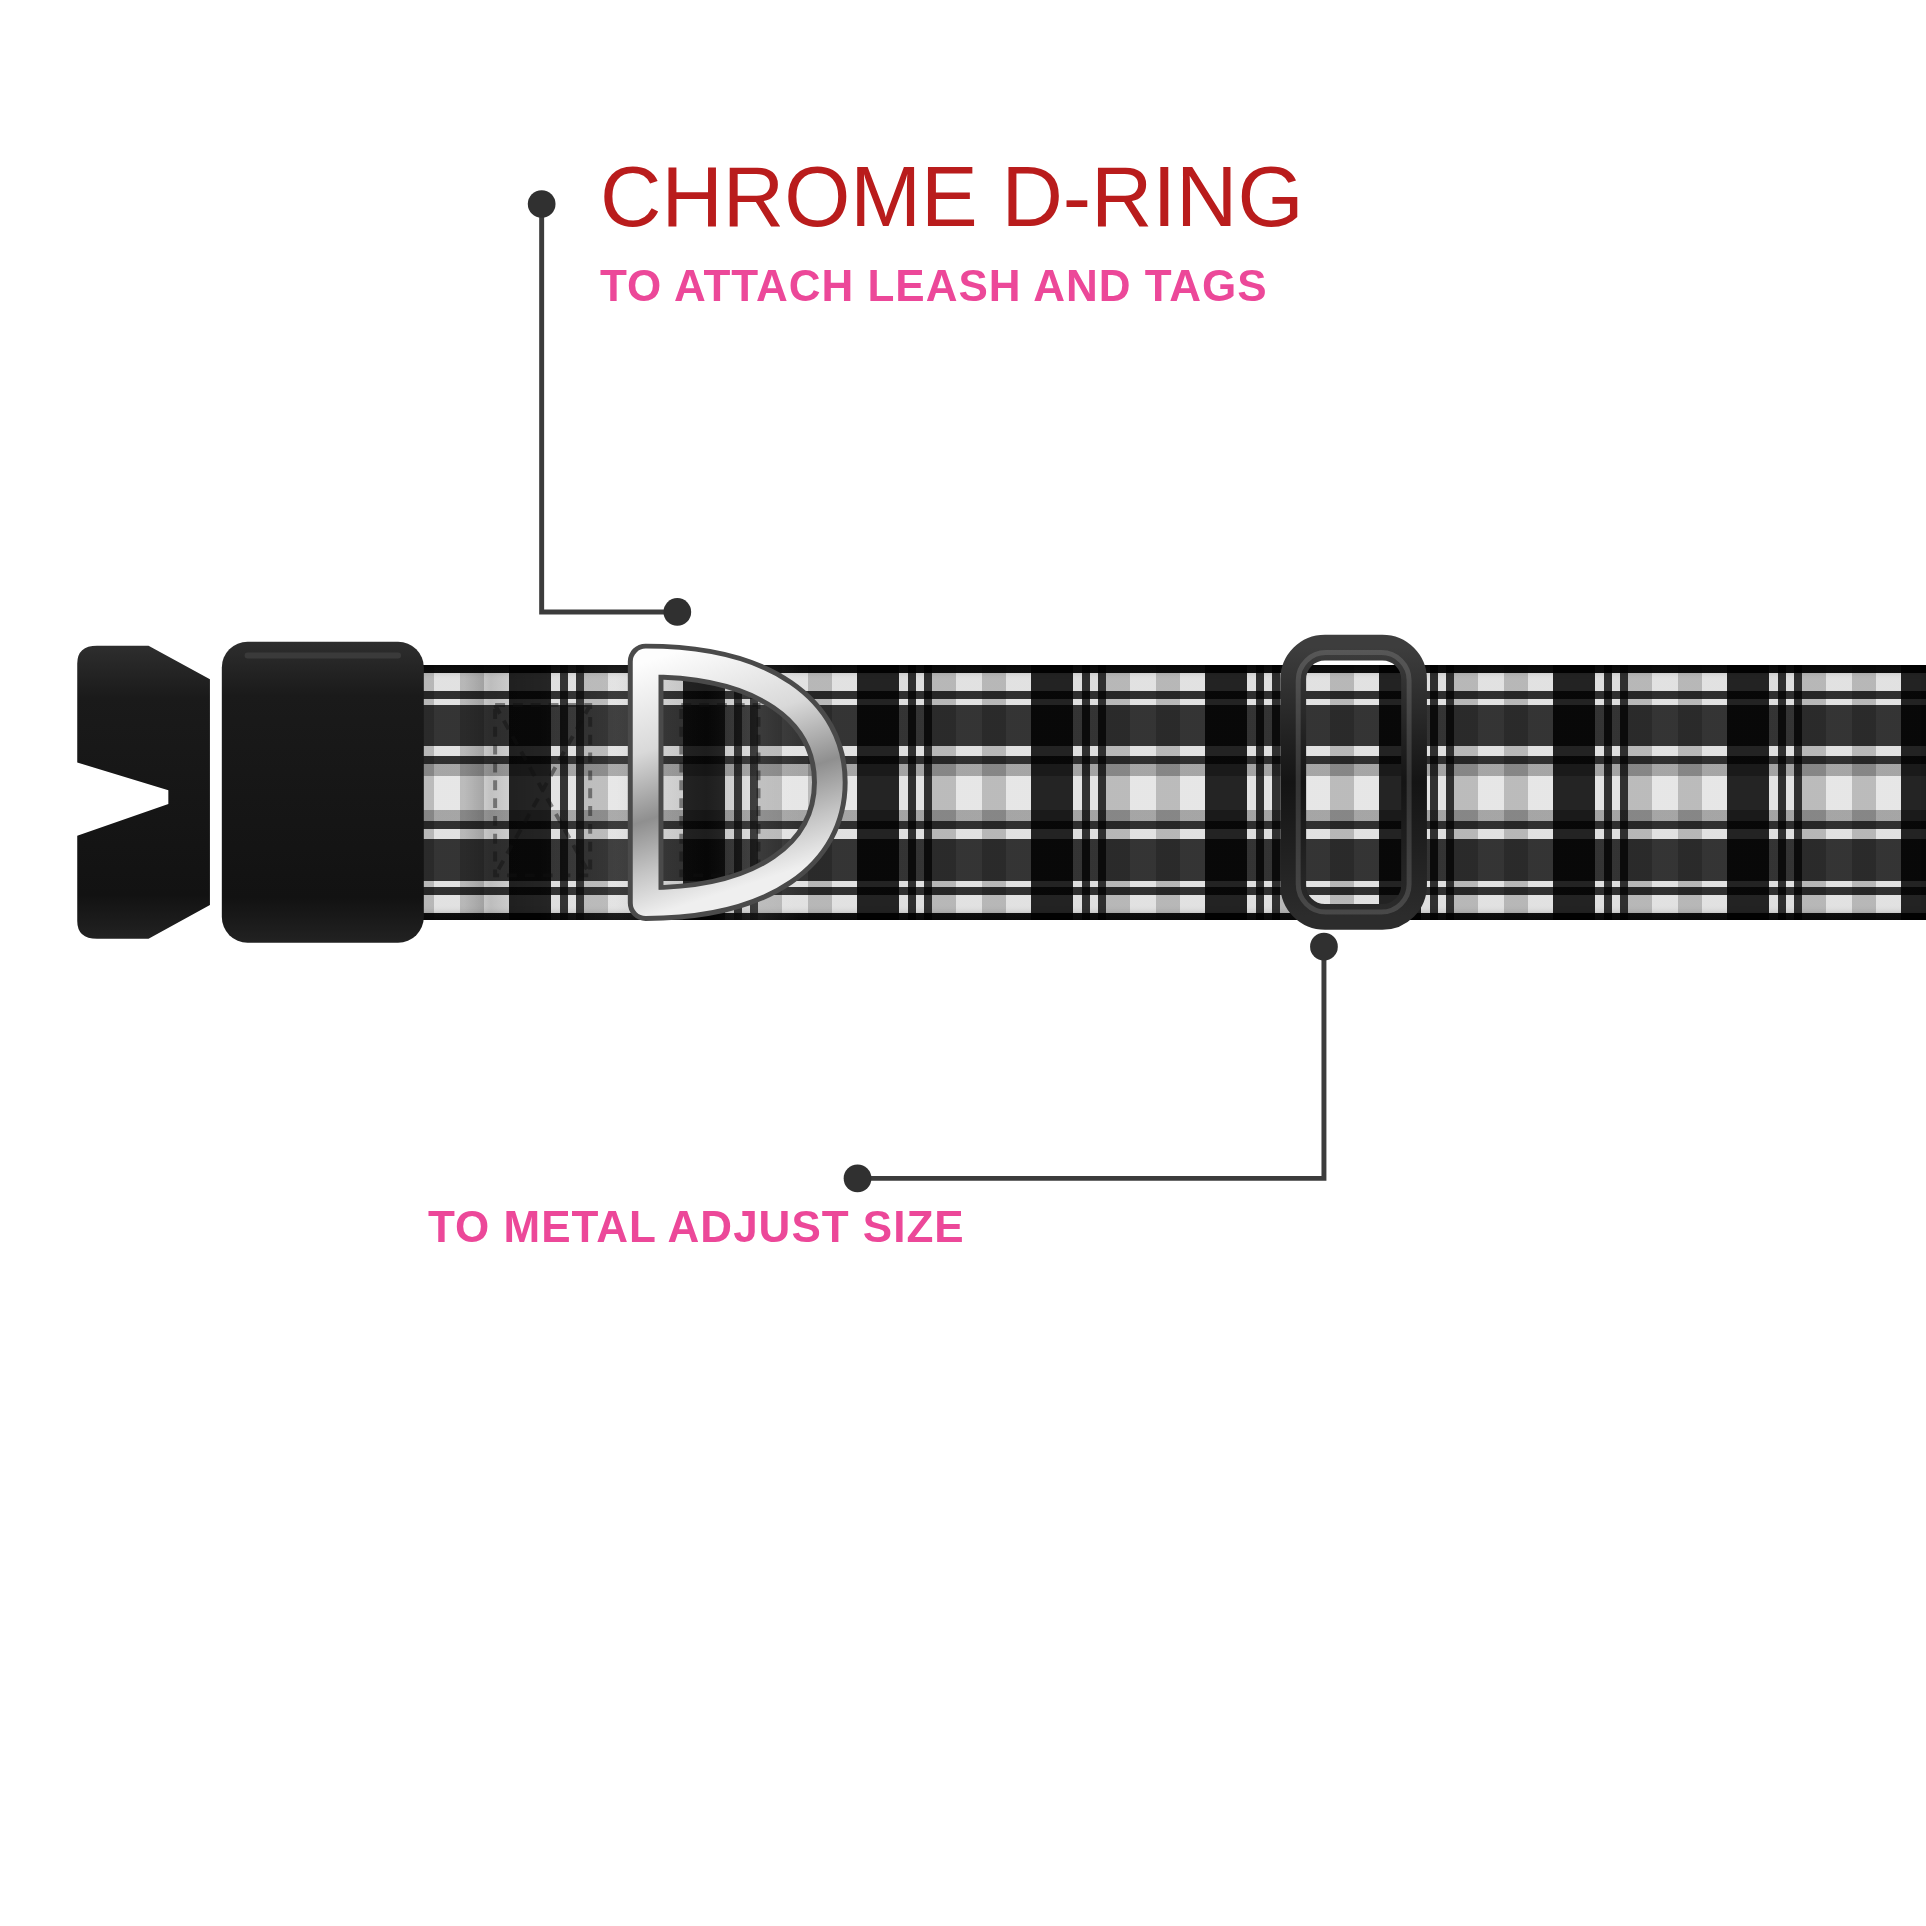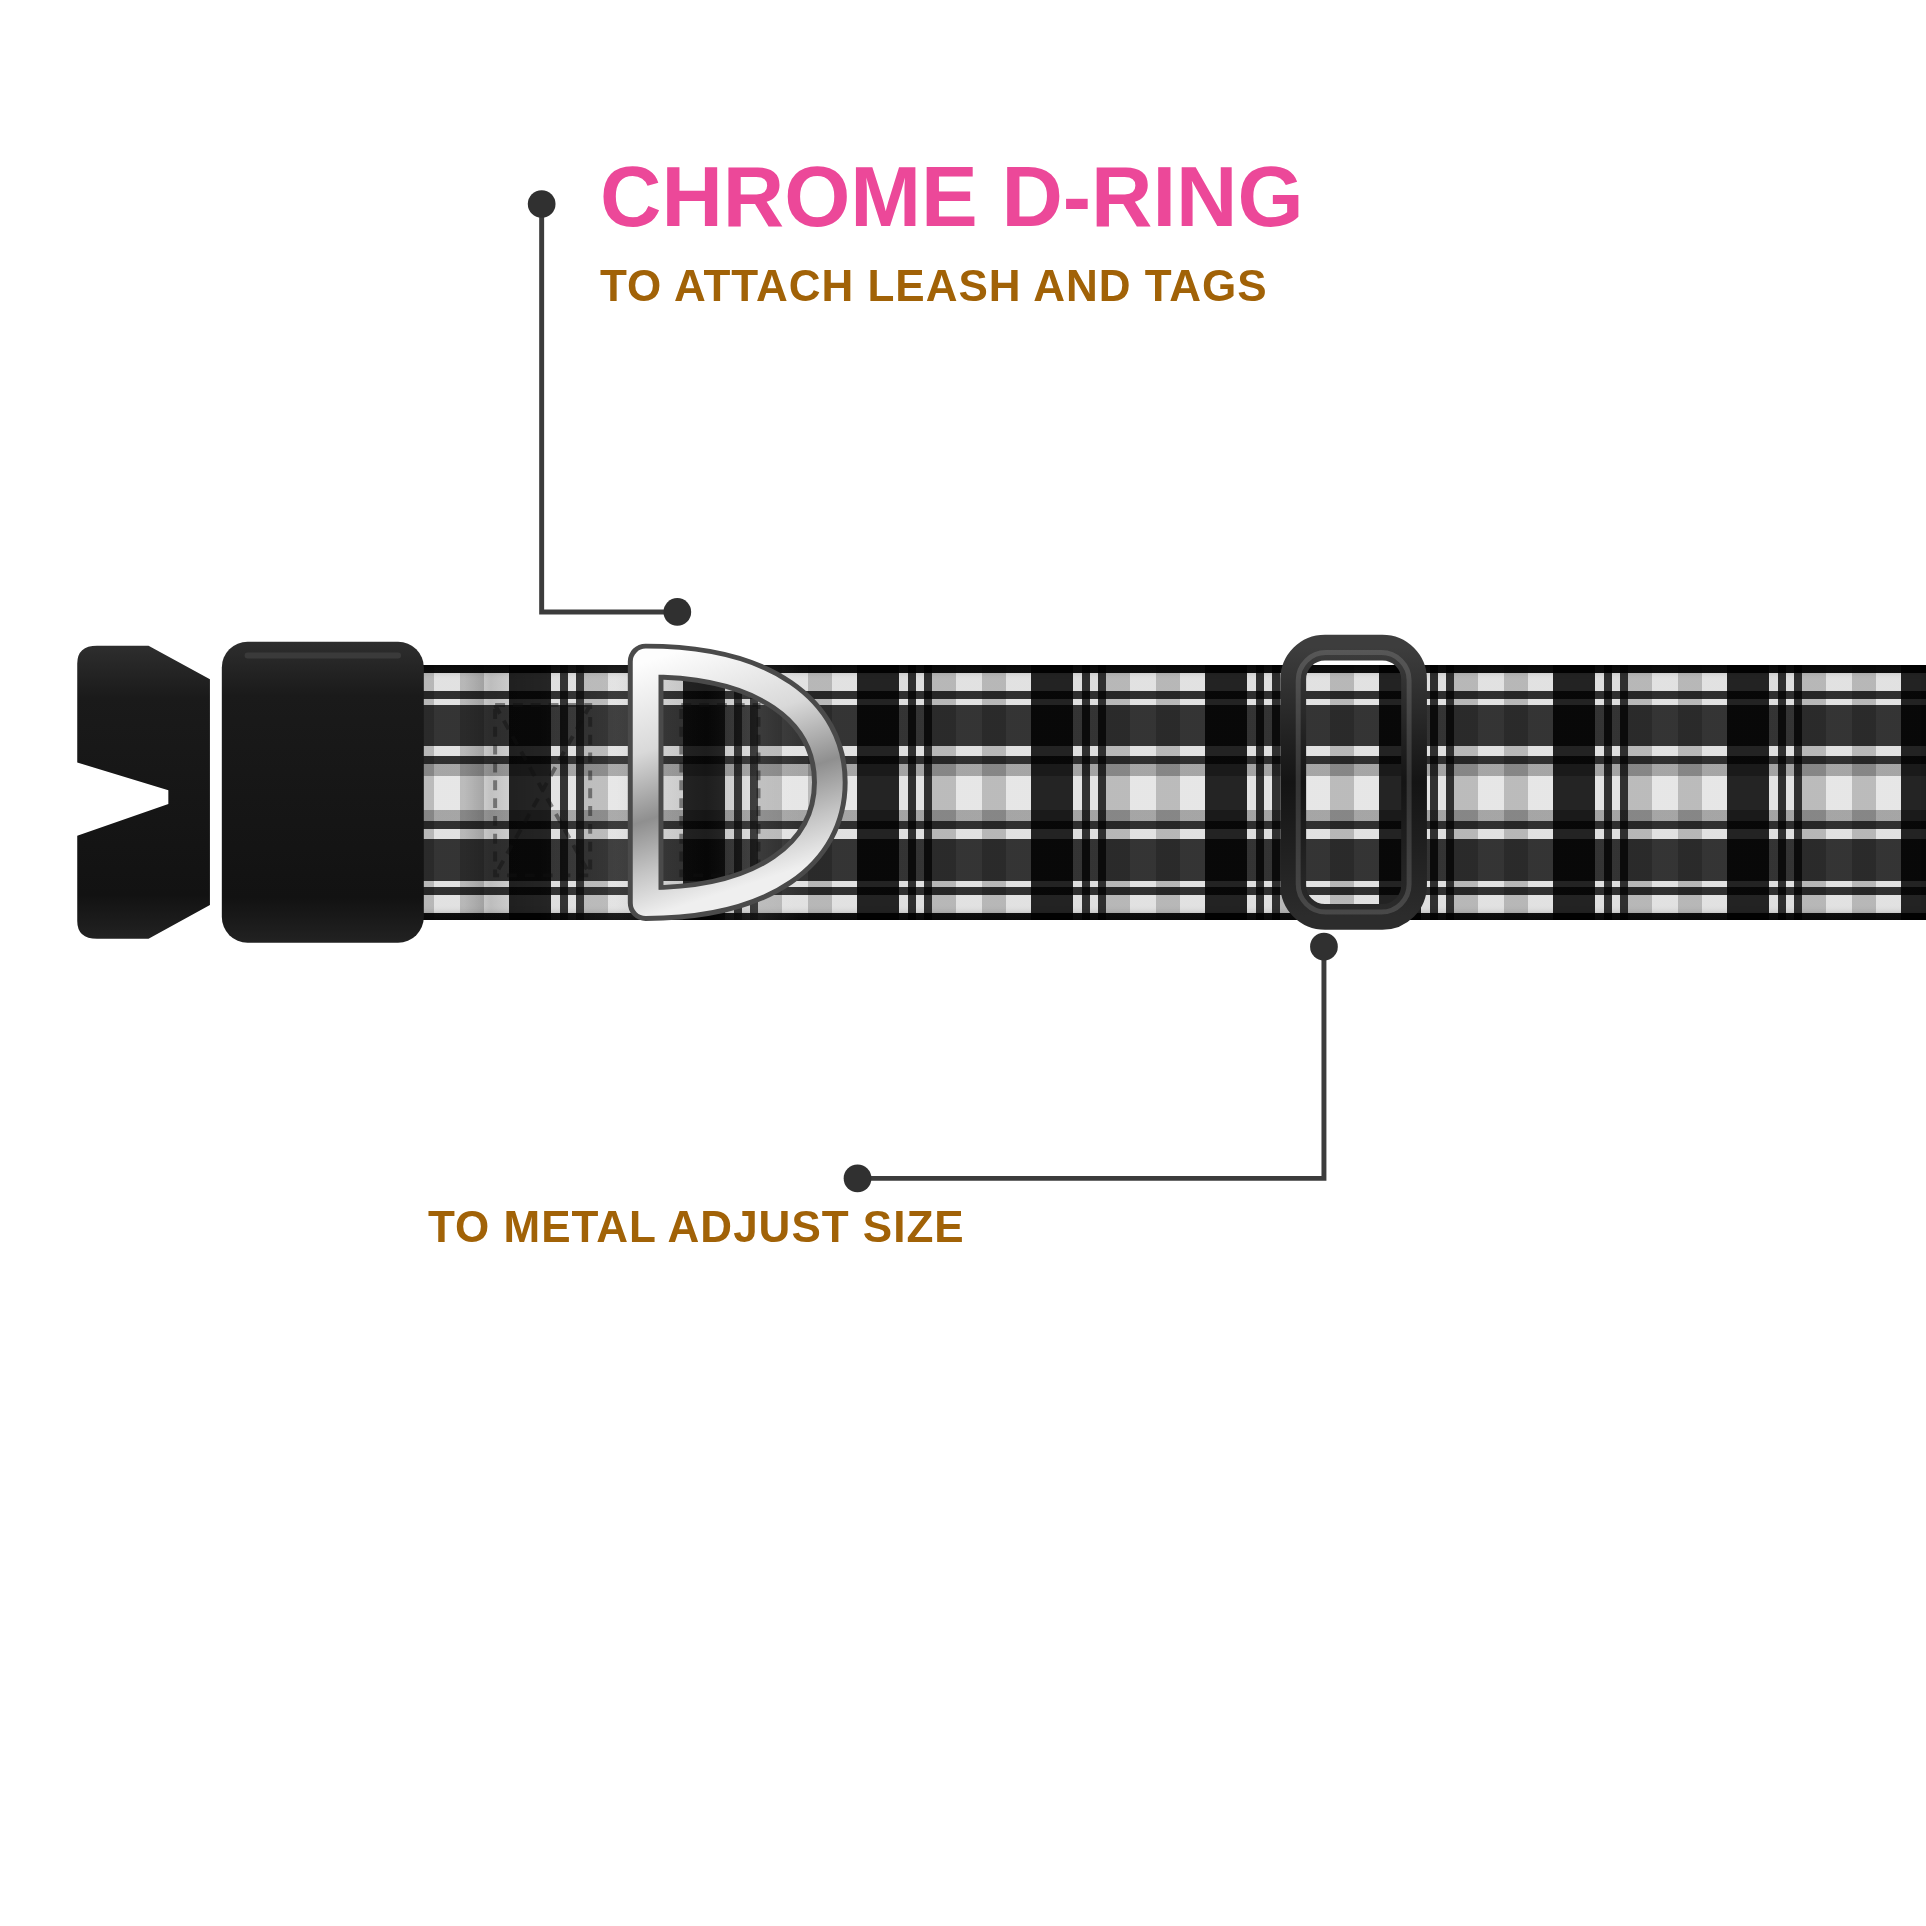--- a/index.html
+++ b/index.html
@@ -5,25 +5,25 @@
   html,body{margin:0;padding:0;background:#fff;}
   .canvas{
     position:relative;width:1927px;height:1927px;background:#ffffff;
     overflow:hidden;font-family:"Liberation Sans",sans-serif;
   }
   
   .callout{position:absolute;}
   .callout-top{left:600px;top:154px;}
   .callout-bottom{left:428px;top:1180px;}
   .callout-title{
-    font-size:85px;font-weight:bold;color:#ec4899;line-height:1.0;
+    font-size:85px;font-weight:normal;color:#b91c1c;line-height:1.0;
     letter-spacing:0px;white-space:nowrap;
   }
   .callout-sub{
-    font-size:44px;font-weight:bold;color:#a16207;margin-top:22px;
+    font-size:44px;font-weight:bold;color:#ec4899;margin-top:22px;
     letter-spacing:1px;white-space:nowrap;
   }
   
   .webbing{
     position:absolute;left:335px;top:665px;width:1592px;height:255px;
     background-color:#f7f7f7;
     background-image:
       
       repeating-linear-gradient(90deg,
         rgba(0,0,0,0.85) 0px,  rgba(0,0,0,0.85) 42px,

